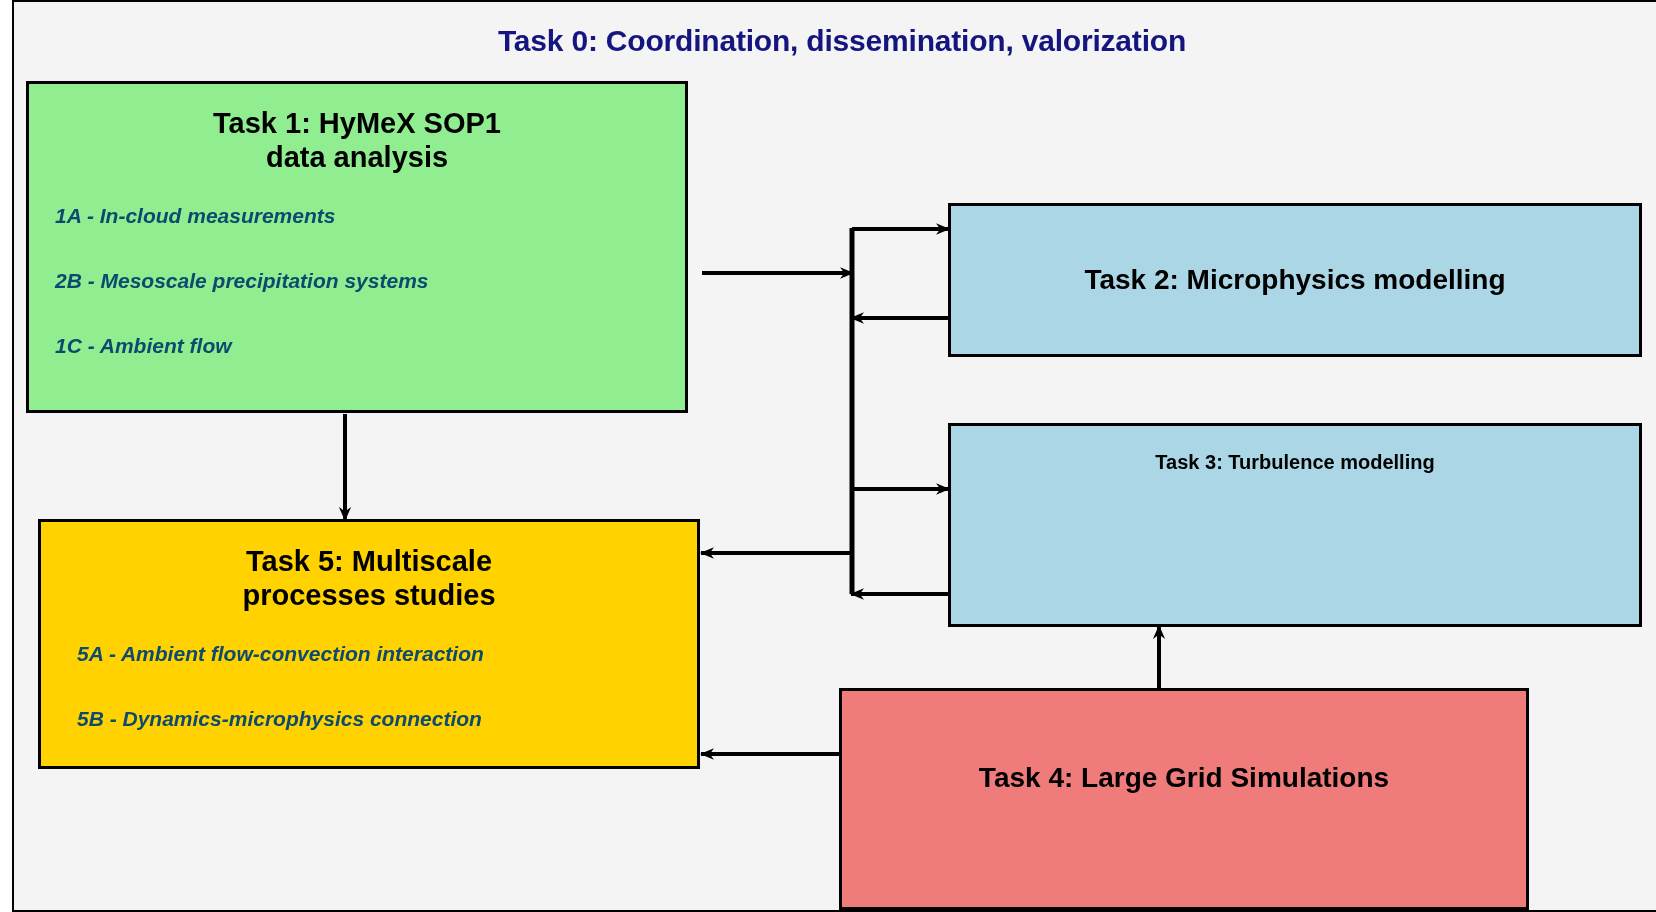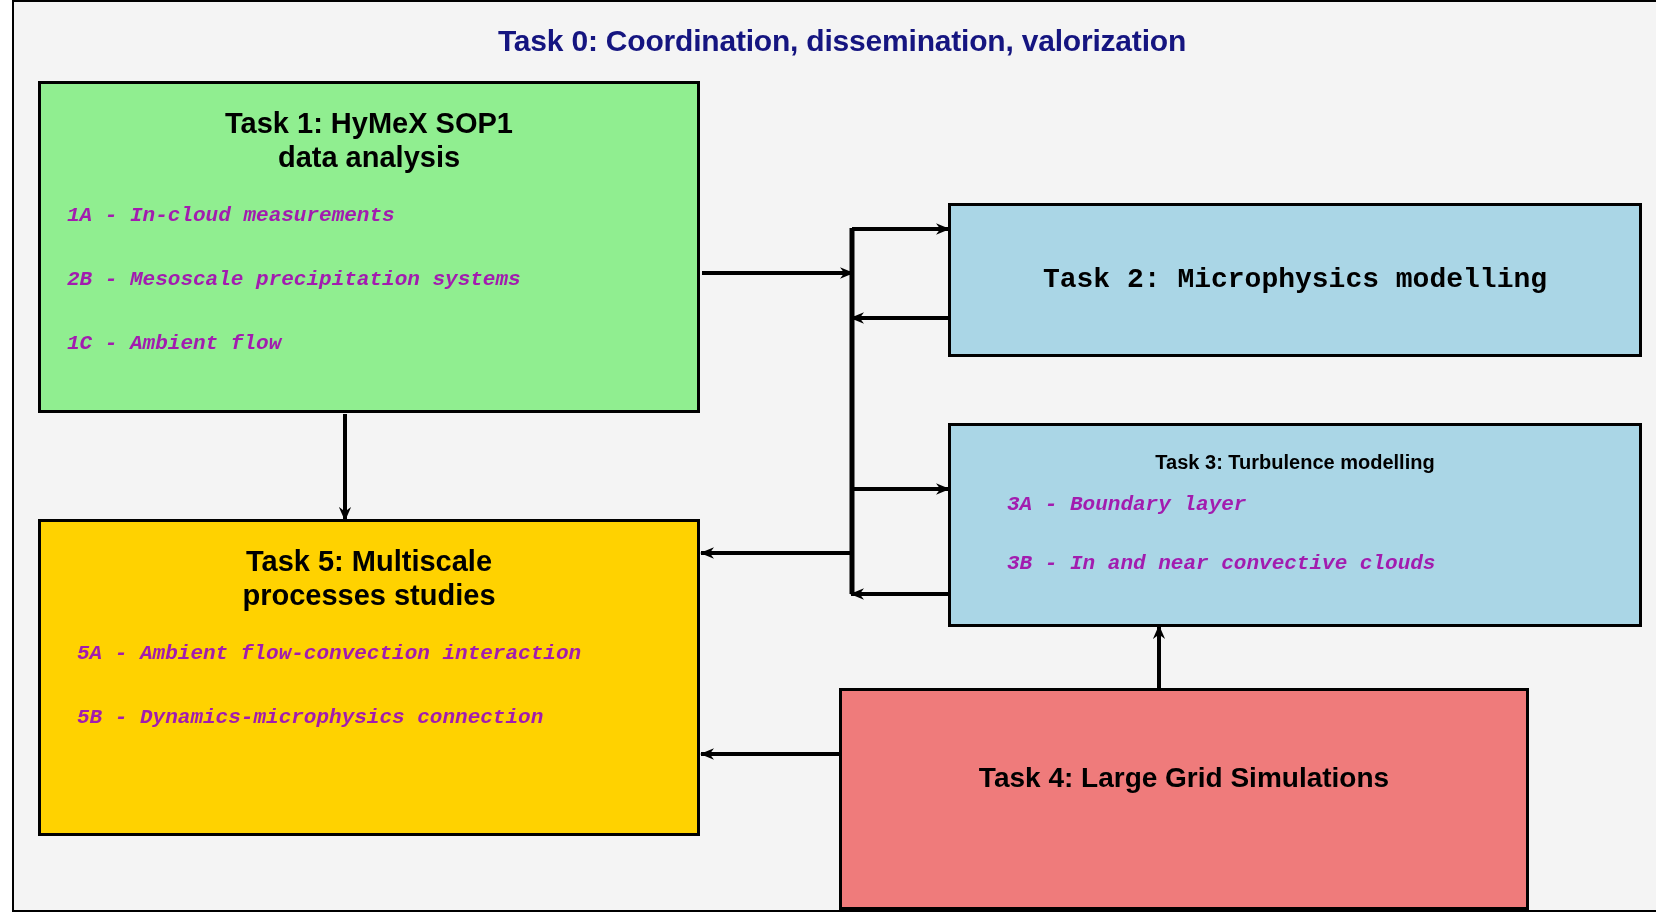--- a/index.html
+++ b/index.html
@@ -37,67 +37,65 @@
     text-align: center;
     line-height: 1.18;
     white-space: pre-line;
   }
   .sub-list {
     list-style: none;
   }
   .sub-item {
     font-weight: bold;
     font-style: italic;
-    color: #a21caf;
+    color: #0c4a6e;
     white-space: nowrap;
-    font-family: Liberation Mono, monospace;
   }
   
   #page-title {
     position: absolute;
     left: 0;
     top: 22px;
     width: 1656px;
     text-align: center;
     font-size: 30px;
     font-weight: bold;
     color: #151580;
     letter-spacing: -0.2px;
     z-index: 3;
   }
   
   #task1 {
-    left: 24px; top: 79px;
+    left: 12px; top: 79px;
     width: 662px; height: 332px;
     background: #90ee90;
   }
   #task1 .box-title { font-size: 29px; padding-top: 22px; }
   #task1 .sub-list { margin-top: 30px; padding-left: 26px; }
   #task1 .sub-item { font-size: 21px; margin-bottom: 41px; }
   
   #task2 {
     left: 934px; top: 201px;
     width: 694px; height: 154px;
     background: #aad6e6;
-    font-family: Liberation Mono, monospace;
   }
   #task2 .box-title { font-size: 28px; padding-top: 57px; }
   
   #task3 {
     left: 934px; top: 421px;
     width: 694px; height: 204px;
     background: #aad6e6;
   }
   #task3 .box-title { font-size: 20px; padding-top: 25px; }
   #task3 .sub-list { margin-top: 18px; padding-left: 56px; }
   #task3 .sub-item { font-size: 21px; margin-bottom: 36px; }
   
   #task5 {
     left: 24px; top: 517px;
-    width: 662px; height: 317px;
+    width: 662px; height: 250px;
     background: #ffd200;
   }
   #task5 .box-title { font-size: 29px; padding-top: 22px; }
   #task5 .sub-list { margin-top: 30px; padding-left: 36px; }
   #task5 .sub-item { font-size: 21px; margin-bottom: 41px; }
   
   #task4 {
     left: 825px; top: 686px;
     width: 690px; height: 222px;
     background: #ef7b7b;
@@ -177,24 +175,20 @@
       <li class="sub-item">1C - Ambient flow</li>
     </ul>
   </div>
 
   <div class="task-box" id="task2" style="background: rgb(170, 214, 230);">
     <div class="box-title">Task 2: Microphysics modelling</div>
   </div>
 
   <div class="task-box" id="task3" style="background: rgb(170, 214, 230);">
     <div class="box-title">Task 3: Turbulence modelling</div>
-    <ul class="sub-list">
-      <li class="sub-item">3A - Boundary layer</li>
-      <li class="sub-item">3B - In and near convective clouds</li>
-    </ul>
   </div>
 
   <div class="task-box" id="task5" style="background: rgb(255, 210, 0);">
     <div class="box-title">Task 5: Multiscale
 processes studies</div>
     <ul class="sub-list">
       <li class="sub-item">5A - Ambient flow-convection interaction</li>
       <li class="sub-item">5B - Dynamics-microphysics connection</li>
     </ul>
   </div>

